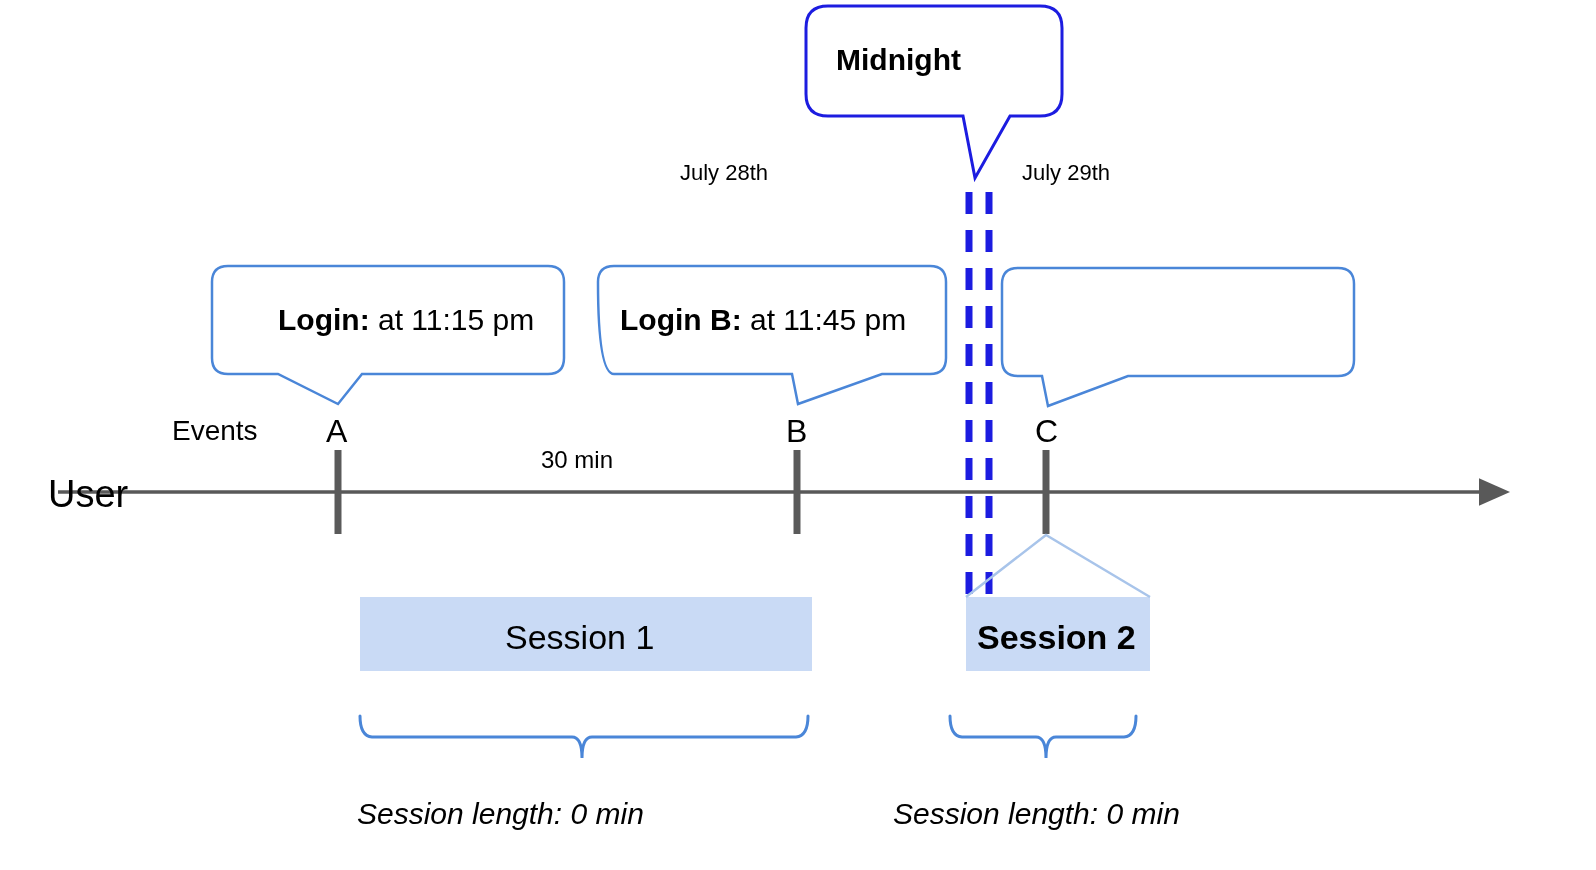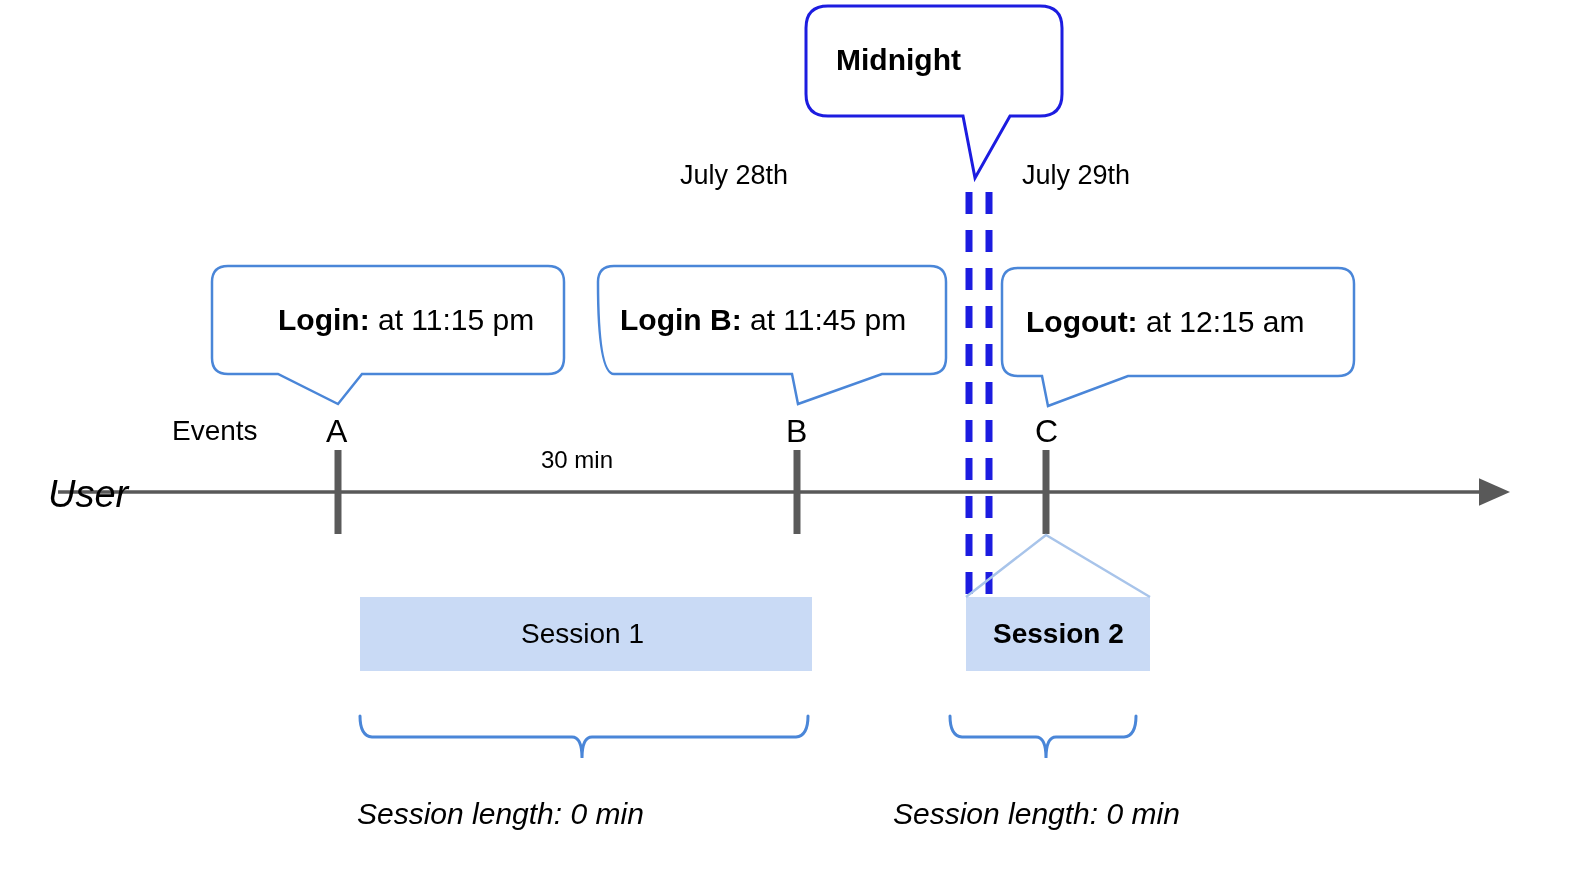--- a/index.html
+++ b/index.html
@@ -30,26 +30,26 @@
     white-space: nowrap;
     line-height: 1;
   }
   .callout-text {
     position: absolute;
     white-space: nowrap;
     font-size: 30px;
     line-height: 1;
   }
   .callout-text b { font-weight: bold; }
-  .date-lbl { font-size: 27px; text-align: right; }
+  .date-lbl { font-size: 22px; text-align: right; }
   .user-lbl { font-size: 38px; }
   .events-lbl { font-size: 28px; }
   .marker-lbl { font-size: 32px; }
   .dur-lbl { font-size: 24px; }
-  .session-lbl { font-size: 28px; margin-left: 16px; }
+  .session-lbl { font-size: 34px; }
   .sesslen-lbl { font-size: 30px; font-style: italic; }
   .midnight-lbl { font-size: 30px; font-weight: bold; }
 </style>
 </head>
 <body>
 
 <div id="stage">
 
   <svg id="vec" viewBox="0 0 1596 870">
 
@@ -90,26 +90,23 @@
 
   <div class="lbl date-lbl" style="left:680px; top:162px;">July 28th</div>
   <div class="lbl date-lbl" style="left:1022px; top:162px;">July 29th</div>
 
   <div class="callout-text" style="left:236px; top:305px;margin-left:42px;">
     <b>Login:</b><span> at 11:15 pm</span>
   </div>
   <div class="callout-text" style="left:620px; top:305px;">
     <b>Login B:</b><span> at 11:45 pm</span>
   </div>
-  <div class="callout-text" style="left:1026px; top:307px;">
-    <b>Logout:</b><span> at 12:15 am</span>
-  </div>
 
   <div class="lbl events-lbl" style="left:128px; top:417px;margin-left:44px;">Events</div>
-  <div class="lbl user-lbl" style="left:48px; top:475px;font-style:italic;">User</div>
+  <div class="lbl user-lbl" style="left:48px; top:475px;">User</div>
 
   <div class="lbl marker-lbl" style="left:326px; top:415px;">A</div>
   <div class="lbl marker-lbl" style="left:786px; top:415px;">B</div>
   <div class="lbl marker-lbl" style="left:1035px; top:415px;">C</div>
 
   <div class="lbl dur-lbl" style="left:541px; top:448px;">30 min</div>
 
   <div class="lbl session-lbl" style="left:505px; top:620px;">Session 1</div>
   <div class="lbl session-lbl" style="left:977px; top:620px;font-weight:bold;">Session 2</div>
 

